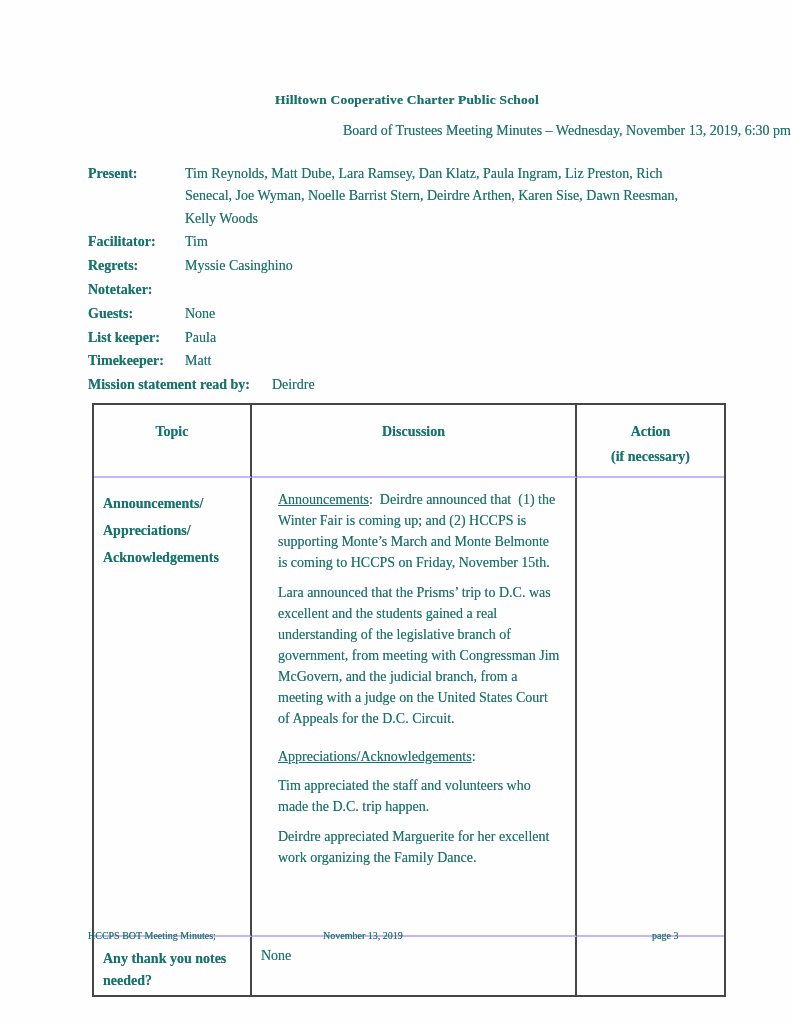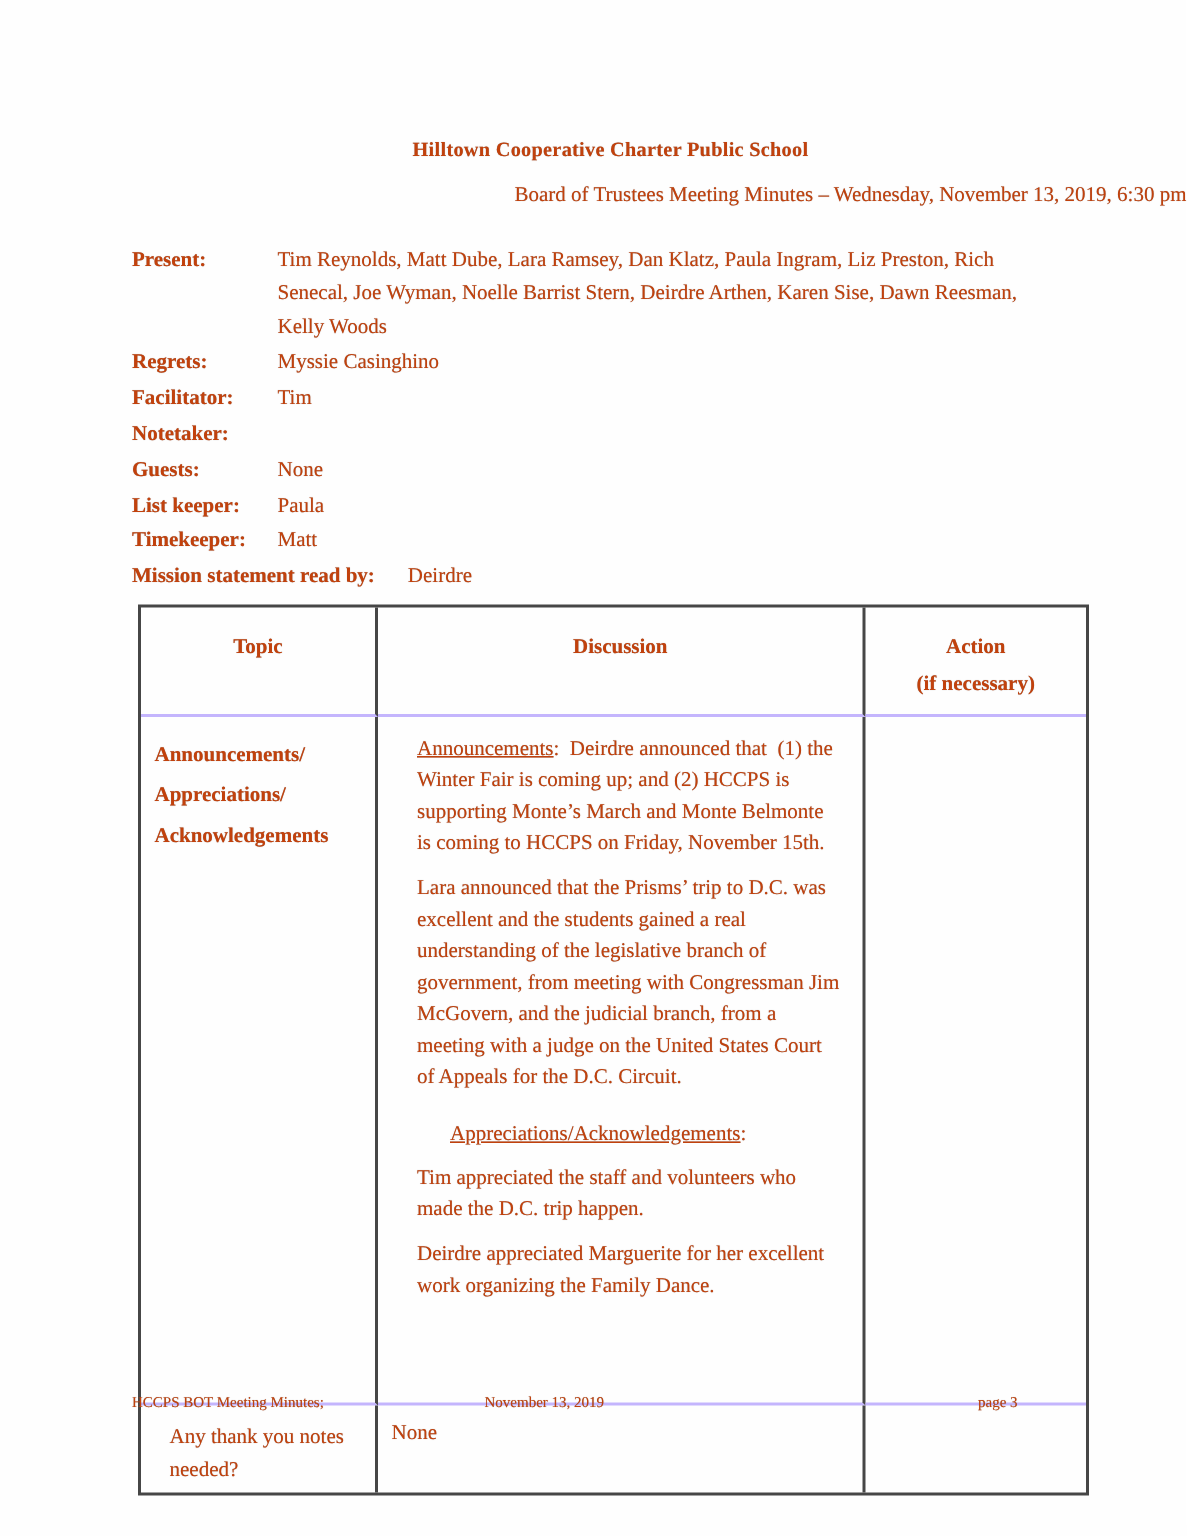--- a/index.html
+++ b/index.html
@@ -2,21 +2,21 @@
 <html><head>
 <meta charset="utf-8">
 <style>
   html, body { margin: 0; padding: 0; background: #ffffff; }
   .page {
     position: relative;
     width: 791px;
     height: 1024px;
     background: #fefefe;
     font-family: "Liberation Serif", "DejaVu Serif", serif;
-    color: #c2410c;
+    color: #0f766e;
     text-shadow: 0 0 0.5px rgba(54,54,54,0.5);
     overflow: hidden;
   }
   .doc-title {
     position: absolute;
     left: 23px; top: 92px; width: 768px;
     text-align: center;
     font-weight: bold;
     font-size: 13.5px;
     letter-spacing: 0.2px;
@@ -47,25 +47,25 @@
     font-size: 14px;
   }
   .c { border-right: 2px solid #464646; border-bottom: 2px solid #c4b5fd; box-sizing: border-box; }
   .no-r { border-right: none; }
   .no-b { border-bottom: none; }
   .hcell { height: 73px; text-align: center; font-weight: bold; padding-top: 19px; }
   .hcell .line2 { margin-top: 9px; font-weight: bold; }
   .r1 { height: 459px; }
   .r2 { height: 58px; }
   .topic-cell { font-weight: bold; padding: 12px 8px 0 9px; line-height: 27px; }
-  .topic-cell2 { font-weight: normal; padding: 11px 14px 0 19px; line-height: 22px; }
+  .topic-cell2 { font-weight: bold; padding: 11px 14px 0 9px; line-height: 22px; }
   .disc-cell { padding: 11px 14px 0 26px; }
   .disc-cell2 { padding: 11px 10px 0 9px; }
   .para { margin: 0 0 8.5px 0; line-height: 21px; white-space: pre-wrap; }
-  .para-gap { margin-top: 17px; margin-left: 22px; }
+  .para-gap { margin-top: 17px; }
   .u { text-decoration: underline; }
 
   .footer-item { position: absolute; top: 930px; font-size: 10px; }
   .f-left { left: 88px; }
   .f-date { left: 323px; }
   .f-page { left: 652px; }
 </style>
 </head>
 <body>
 
@@ -73,26 +73,26 @@
 
   <div class="doc-title">Hilltown Cooperative Charter Public School</div>
   <div class="doc-subtitle">Board of Trustees Meeting Minutes – Wednesday, November 13, 2019, 6:30 pm</div>
 
   <div class="info">
     <div class="info-row">
       <span class="info-label">Present:</span>
       <span class="info-value">Tim Reynolds, Matt Dube, Lara Ramsey, Dan Klatz, Paula Ingram, Liz Preston, Rich Senecal, Joe Wyman, Noelle Barrist Stern, Deirdre Arthen, Karen Sise, Dawn Reesman, Kelly Woods</span>
     </div>
     <div class="info-row">
+      <span class="info-label">Facilitator:</span>
+      <span class="info-value">Tim</span>
+    </div>
+    <div class="info-row">
       <span class="info-label">Regrets:</span>
       <span class="info-value">Myssie Casinghino</span>
-    </div>
-    <div class="info-row">
-      <span class="info-label">Facilitator:</span>
-      <span class="info-value">Tim</span>
     </div>
     <div class="info-row">
       <span class="info-label">Notetaker:</span>
     </div>
     <div class="info-row">
       <span class="info-label">Guests:</span>
       <span class="info-value">None</span>
     </div>
     <div class="info-row">
       <span class="info-label">List keeper:</span>

